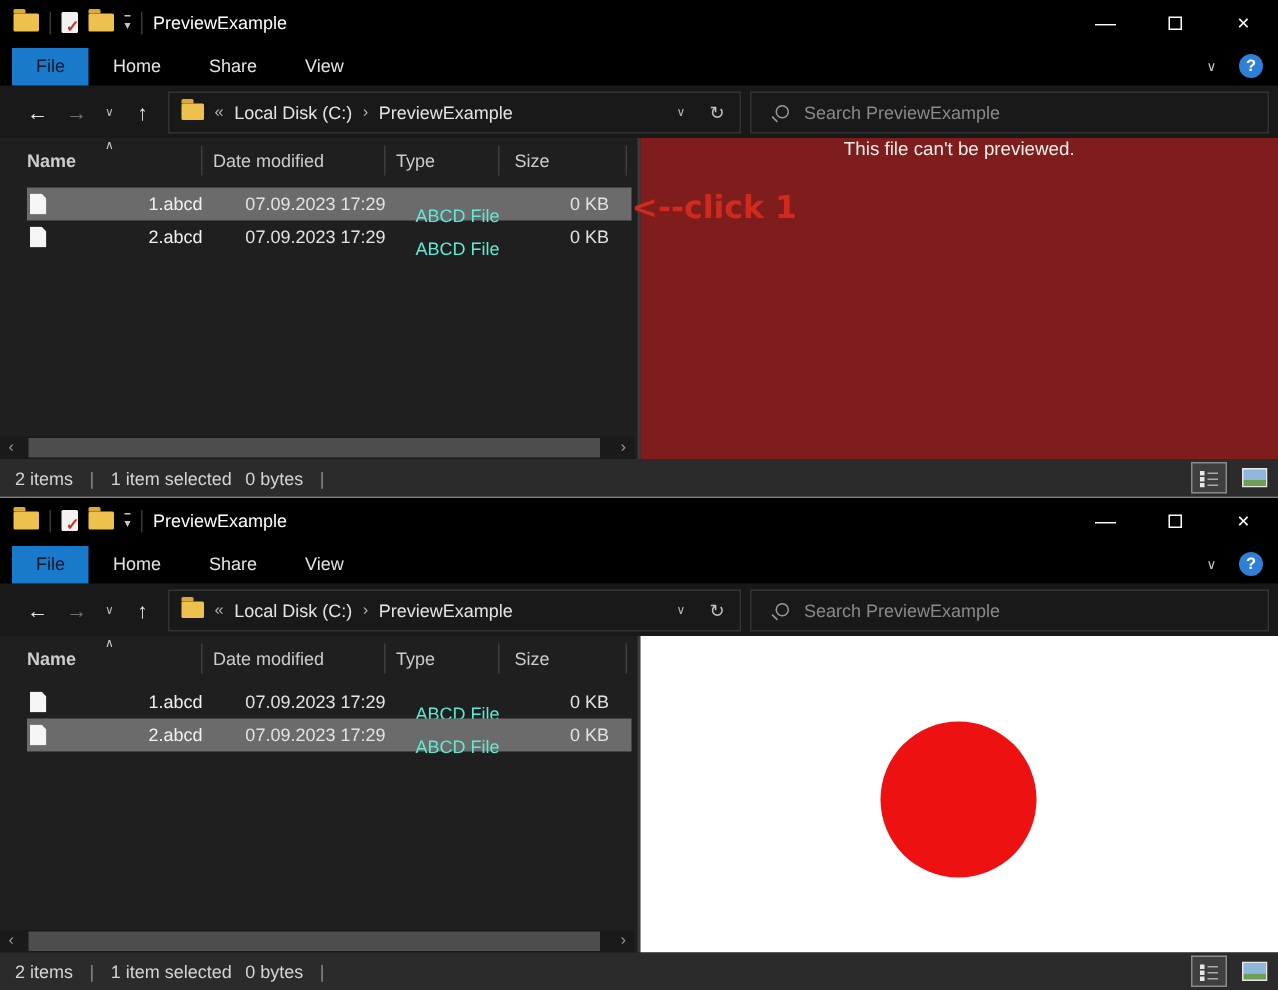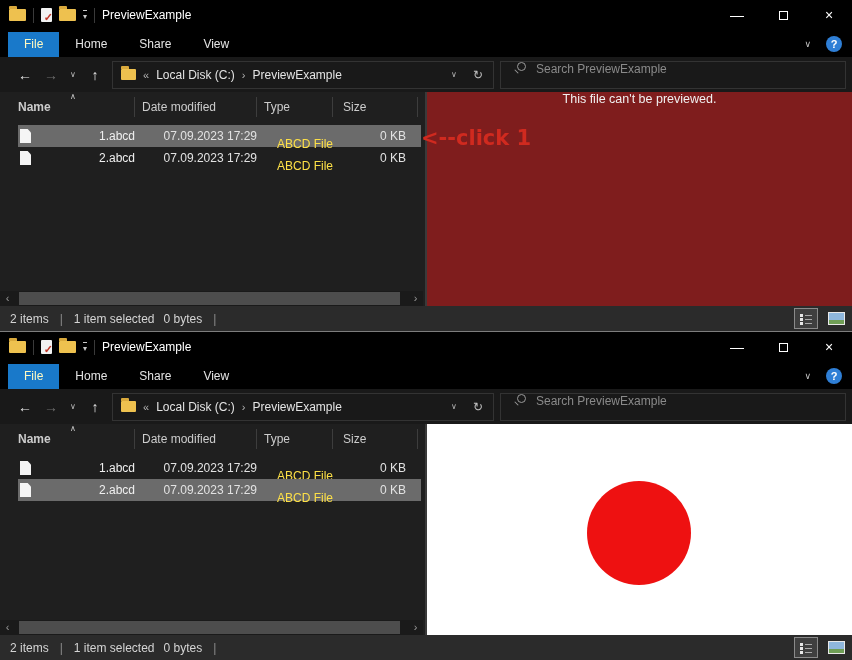--- a/index.html
+++ b/index.html
@@ -30,21 +30,21 @@
   .win-controls { margin-left:auto; display:flex; height:30px; }
   .win-btn { width:46px; height:30px; display:flex; align-items:center;
     justify-content:center; color:#fff; font-size:14px; cursor:default; }
   .max-glyph { width:9px; height:9px; border:1px solid #fff; display:block; }
 
   
   .tabsrow { height:27px; background:#000; display:flex; align-items:flex-end;
     color:#e4e4e4; font-size:12px; flex:none; position:relative; }
   .tab { height:25px; line-height:25px; padding:0 16px; margin:0; }
   .tab:first-child { margin-left:8px; }
-  .tab.active { background:#1979ca; color:#fef9c3; }
+  .tab.active { background:#1979ca; color:#0f172a; }
   .tabs-right { position:absolute; right:10px; top:6px; display:flex; gap:15px;
     align-items:center; }
   .ribbon-chevron { color:#c8c8c8; font-size:9px; }
   .help-btn { width:16px; height:16px; border-radius:50%; background:#2f7fd6;
     color:#fff; font-size:11px; font-weight:bold; display:flex;
     align-items:center; justify-content:center; }
 
   
   .addressrow { height:35px; background:#191919; display:flex; align-items:center;
     padding-left:12px; flex:none; }
@@ -52,21 +52,21 @@
   .nav-btn.disabled { color:#6e6e6e; }
   .nav-btn.chev { width:18px; font-size:8px; color:#bbb; }
   .addressbox { width:382px; height:28px; border:1px solid #333; background:#191919;
     display:flex; align-items:center; padding:0 8px; gap:7px; color:#e4e4e4;
     font-size:12px; flex:none; margin-left:4px; }
   .crumb-chev { color:#b5b5b5; font-size:11px; }
   .addr-right { margin-left:auto; display:flex; gap:16px; color:#c0c0c0;
     font-size:12px; align-items:center; padding-right:2px; }
   .addr-right .small-chev { font-size:8px; color:#b5b5b5; }
   .searchbox { width:346px; height:28px; border:1px solid #333; background:#191919;
-    display:flex; padding:0 8px 0 16px; gap:10px;
+    display:flex; align-items:center; padding:0 8px 0 16px; gap:10px;
     color:#8a8a8a; font-size:12px; flex:none; margin-left:6px; }
   .mag-icon { width:9px; height:9px; border:1px solid #9a9a9a; border-radius:50%;
     position:relative; flex:none; }
   .mag-icon::after { content:""; position:absolute; width:5px; height:1px;
     background:#9a9a9a; left:-4px; top:8px; transform:rotate(45deg); }
 
   
   .main { flex:1; display:flex; min-height:0; position:relative; }
   .listpane { width:425px; flex:none; display:flex; flex-direction:column; }
   .divider { width:2px; background:#3a3a3a; flex:none; }
@@ -88,21 +88,21 @@
 
   .row { height:22px; display:flex; align-items:center; font-size:12px;
     color:#f0f0f0; margin-left:18px; width:403px; flex:none; }
   .row.first { margin-top:3px; }
   .row.selected { background:#6b6b6b; }
   .file-icon { width:11px; height:14px; background:#f5f5f5; margin:0 9px 0 2px;
     clip-path:polygon(0 0, 70% 0, 100% 25%, 100% 100%, 0 100%); flex:none; }
   .cell { white-space:nowrap; overflow:hidden;text-align:right; }
   .c-name { width:95px; }
   .c-date { width:122px; color:#e2e2e2; }
-  .c-type { width:76px; color:#fde047;margin-top:16px; }
+  .c-type { width:76px; color:#5eead4;margin-top:16px; }
   .c-size { width:86px; text-align:right; padding-right:13px; color:#e2e2e2; }
 
   .hscroll { height:15px; margin-top:auto; display:flex; align-items:center;
     background:#1a1a1a; width:423px; flex:none; }
   .scroll-arrow { width:15px; text-align:center; color:#9a9a9a; font-size:11px;
     line-height:15px; flex:none; }
   .scroll-track { flex:1; height:15px; position:relative; }
   .scroll-thumb { position:absolute; left:1%; top:1px; width:97%; height:13px;
     background:#4d4d4d; }
 

